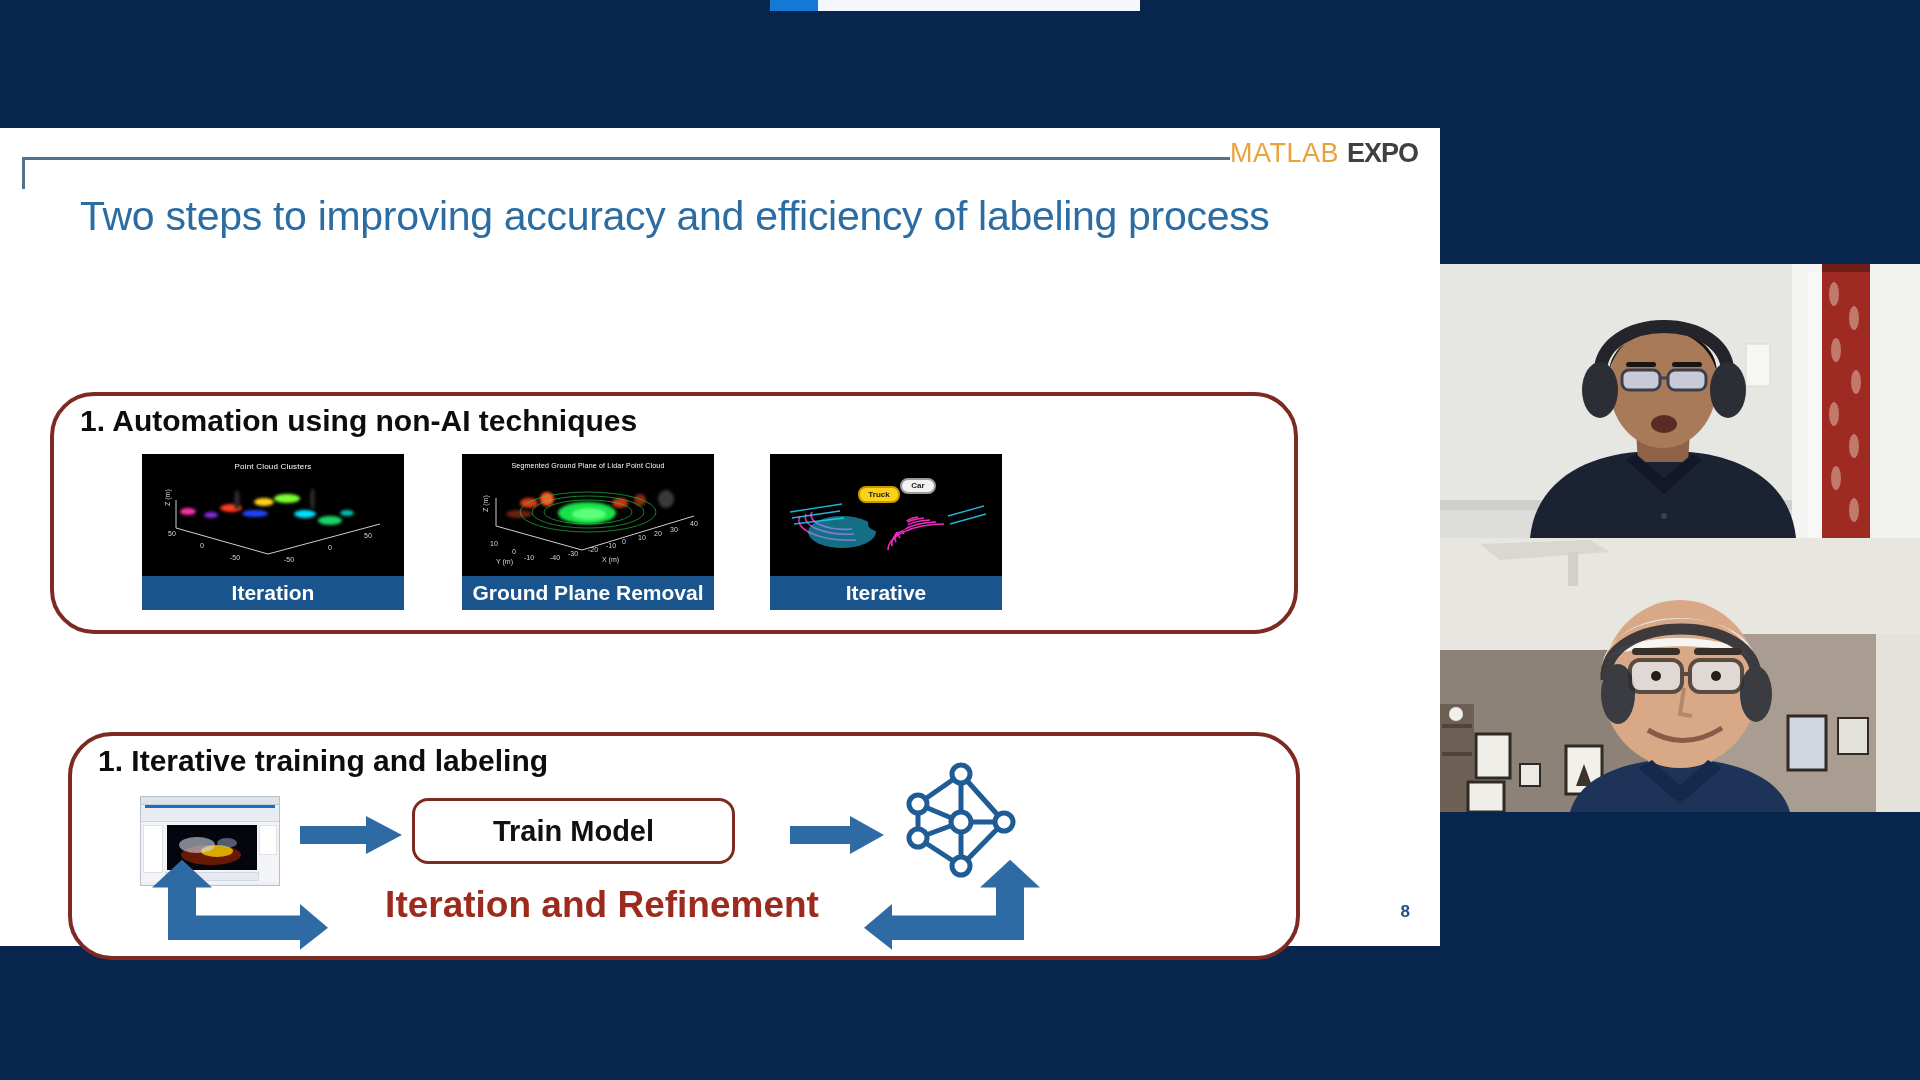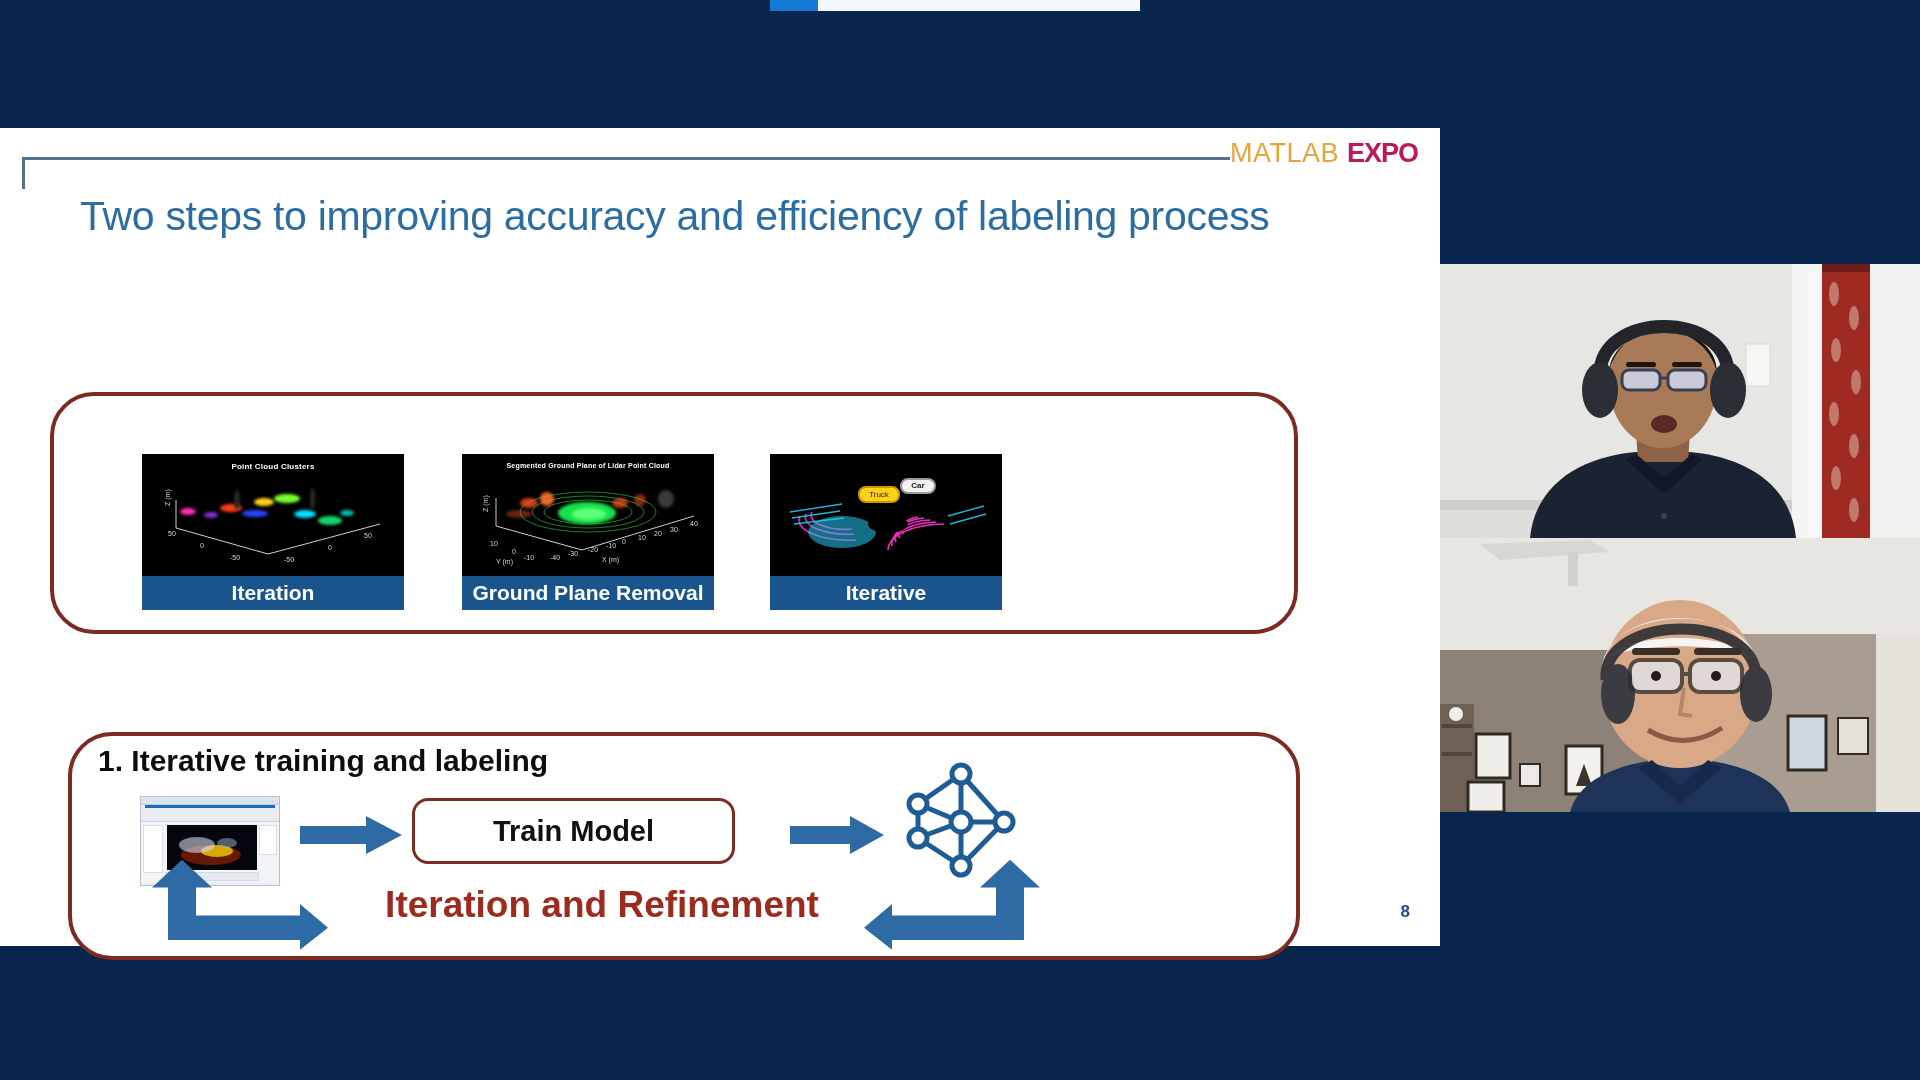--- a/index.html
+++ b/index.html
@@ -34,21 +34,21 @@
   .hdr-corner{
     position:absolute; left:22px; top:29px; width:3px; height:32px;
     background:#51718d;
   }
   .expo{
     position:absolute; right:22px; top:10px;
     font-size:27px; font-weight:400; letter-spacing:0.5px;
     white-space:nowrap;
   }
   .expo .m{ color:#e8a33d; font-weight:400; }
-  .expo .e{ color:#be185d; font-weight:800; letter-spacing:-1px; }
+  .expo .e{ color:#404040; font-weight:800; letter-spacing:-1px; }
 
   .slide-title{
     position:absolute; left:80px; top:65px;
     font-size:41px; color:#2b6ca3; font-weight:400;
     letter-spacing:-0.3px; white-space:nowrap;
   }
 
   
   .sec{
     position:absolute; border:4px solid #7d2a22; border-radius:44px;
@@ -68,21 +68,21 @@
     overflow:hidden;
   }
   .card-cap{
     width:100%; height:34px; background:#19558c;
     color:#ffffff; font-size:21px; font-weight:bold;
     display:flex; align-items:center; justify-content:center;
     white-space:nowrap;
   }
   .card-ttl{
     position:absolute; left:0; right:0; top:8px; text-align:center;
-    color:#ffffff; font-size:8px; font-weight:bold; letter-spacing:.2px;
+    color:#ffffff; font-size:8px; font-weight:normal; letter-spacing:.2px;
   }
   .tick{ position:absolute; color:#d8d8d8; font-size:7px; }
   .axlab{ position:absolute; color:#d8d8d8; font-size:7px; }
 
   
   .blob{ position:absolute; border-radius:50%; filter:blur(1.4px); }
 
   
   .arrow-r{ position:absolute; }
   .tagbox{ position:absolute; border-radius:8px; }
@@ -143,20 +143,21 @@
       <div class="hdr-rule"></div>
       <div class="hdr-corner"></div>
       <div class="expo">
         <span class="m">MATLAB</span><span>&nbsp;</span><span class="e">EXPO</span>
       </div>
     </div>
 
     <div class="slide-title">Two steps to improving accuracy and efficiency of labeling process</div>
 
     <div class="sec sec1">
+      <div class="sec-title">1. Automation using non-AI techniques</div>
 
       <div class="card" style="left:88px; width:262px;">
         <div class="card-img">
           <div class="card-ttl">Point Cloud Clusters</div>
 
           <div class="blob" style="left:38px;top:54px;width:16px;height:7px;background:#ff2fb0;"></div>
           <div class="blob" style="left:62px;top:58px;width:14px;height:6px;background:#8a2be2;"></div>
           <div class="blob" style="left:78px;top:50px;width:22px;height:8px;background:#ff3b1f;"></div>
           <div class="blob" style="left:100px;top:56px;width:26px;height:7px;background:#2244ff;"></div>
           <div class="blob" style="left:112px;top:44px;width:20px;height:8px;background:#ffd11a;"></div>
@@ -241,21 +242,21 @@
               <path d="M22 64 L70 57"></path>
               <path d="M24 70 L74 64"></path>
               <path d="M178 62 L214 52"></path>
               <path d="M180 70 L216 60"></path>
             </g>
             <ellipse cx="72" cy="78" rx="34" ry="16" fill="#24c8f0" opacity="0.55"></ellipse>
             <ellipse cx="118" cy="70" rx="20" ry="9" fill="#000"></ellipse>
           </svg>
 
           <div class="tagbox" style="left:88px;top:32px;width:42px;height:17px;background:#ffd21a;border:2px solid #c59b00;">
-            <div style="font-size:8px;font-weight:normal;color:#1a1a1a;text-align:center;line-height:13px;">Truck</div>
+            <div style="font-size:8px;font-weight:bold;color:#1a1a1a;text-align:center;line-height:13px;">Truck</div>
           </div>
 
           <div class="tagbox" style="left:130px;top:24px;width:36px;height:16px;background:#f2f2f2;border:2px solid #9a9a9a;">
             <div style="font-size:8px;font-weight:bold;color:#1a1a1a;text-align:center;line-height:12px;">Car</div>
           </div>
         </div>
         <div class="card-cap">Iterative</div>
       </div>
     </div>
 

